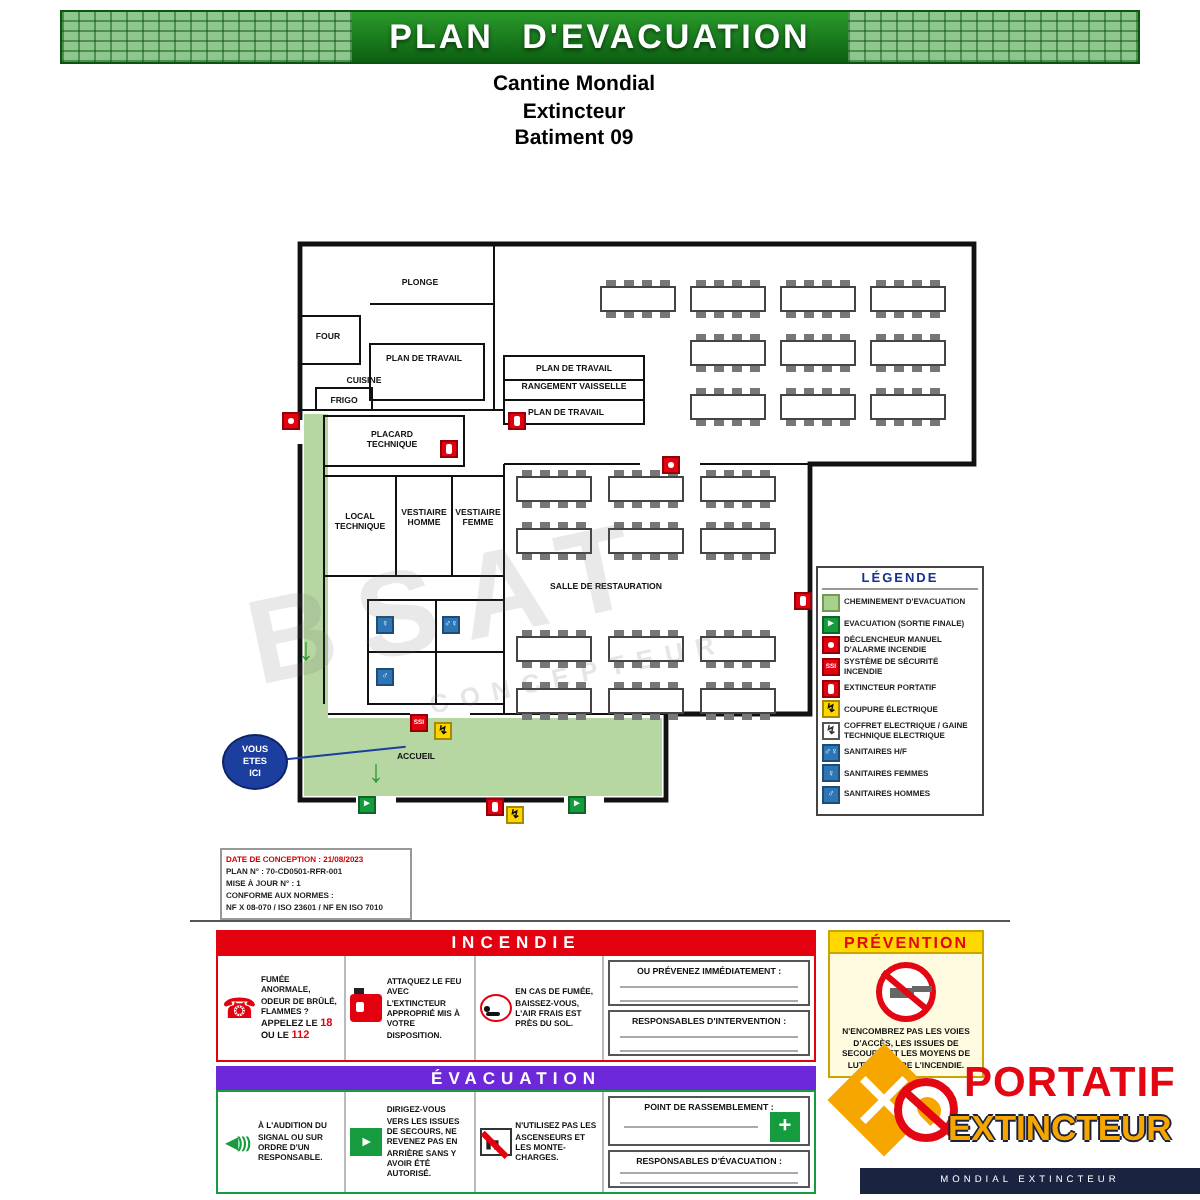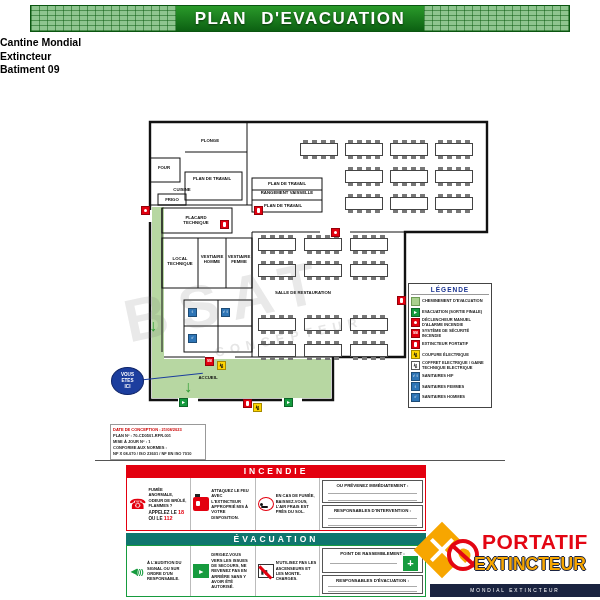--- a/index.html
+++ b/index.html
@@ -11,21 +11,21 @@
           border:1px solid #0a5510;box-sizing:border-box;background:#1e8a1e;}
   .header-side{width:145px;background-color:#8fc58f;
       background-image:repeating-linear-gradient(0deg,rgba(10,90,15,.5) 0 1px,transparent 1px 5px),
                        repeating-linear-gradient(90deg,rgba(10,90,15,.5) 0 1px,transparent 1px 8px);}
   .header-center{flex:1;display:flex;align-items:center;justify-content:center;
       background:linear-gradient(180deg,#2a9a2a,#0c6012);}
   .title{color:#fff;font-weight:bold;font-size:17px;letter-spacing:1.5px;word-spacing:8px;
       text-shadow:0 1px 2px rgba(0,0,0,.55);white-space:nowrap;}
 
   
-  .address{position:absolute;left:0;top:36px;width:574px;}
+  .address{position:absolute;left:0;top:36px;width:574px;text-align:center;}
   .addr-line{font-size:10.5px;font-weight:bold;line-height:13.5px;color:#000;}
 
   
   .wm{position:absolute;left:125px;top:288px;font-size:60px;font-weight:bold;letter-spacing:12px;
       color:rgba(110,110,110,.15);transform:rotate(-12deg);transform-origin:0 50%;z-index:5;pointer-events:none;}
   .wm2{position:absolute;left:215px;top:345px;font-size:13px;font-weight:bold;letter-spacing:6px;
       color:rgba(110,110,110,.18);transform:rotate(-12deg);transform-origin:0 50%;z-index:5;pointer-events:none;}
 
   
   .plan{position:absolute;inset:0;}
@@ -73,25 +73,25 @@
   
   .doc-info{position:absolute;left:110px;top:424px;width:96px;border:0.6px solid #999;background:#fff;
        padding:2px;z-index:6;box-sizing:border-box;}
   .di-line{font-size:4px;line-height:1.5;color:#222;font-weight:600;}
   .di-line.red{color:#c00;}
   .floor-label{position:absolute;left:0;top:436px;width:600px;text-align:center;font-size:10px;
        font-weight:bold;color:#000;}
   .sep{position:absolute;left:95px;top:460px;width:410px;height:1px;background:#555;}
 
   
-  .section{position:absolute;left:126px;width:300px;z-index:6;}
+  .section{position:absolute;left:108px;width:300px;z-index:6;}
   #incendie{top:465px;} #evacuation{top:533px;}
   .sec-header{height:12px;display:flex;align-items:center;justify-content:center;color:#fff;
        font-weight:bold;font-size:8.5px;letter-spacing:3px;}
-  .sec-header.red{background:#e3000f;} .sec-header.green{background:#0f766e;}
+  .sec-header.red{background:#e3000f;} .sec-header.green{background:#6d28d9;}
   .sec-body{display:flex;border:1px solid #e3000f;height:54px;background:#fff;box-sizing:border-box;}
   #evacuation .sec-body{border-color:#169b3e;height:52px;}
   .steps{flex:1;display:flex;}
   .step{flex:1;display:flex;align-items:center;gap:2px;padding:2px;border-right:0.6px solid #bbb;}
   .step:last-child{border-right:none;}
   .sicon{flex:0 0 16px;display:flex;align-items:center;justify-content:center;}
   .step-body{flex:1;}
   .step-text{font-size:4.1px;font-weight:600;color:#111;line-height:1.3;}
   .call-line{font-size:4.6px;font-weight:bold;margin-top:1px;color:#111;}
   .call-num{color:#e3000f;font-size:5.5px;}
@@ -405,20 +405,27 @@
         </div>
         <div class="rbox">
           <div class="rbox-title">RESPONSABLES D'ÉVACUATION :</div>
           <div class="blank"></div>
           <div class="blank"></div>
         </div>
       </div>
     </div>
   </div>
 
+  <div class="prevention">
+    <div class="prev-header">PRÉVENTION</div>
+    <div class="prev-body">
+      <div class="prev-icon"></div>
+      <div class="prev-text">N'ENCOMBREZ PAS LES VOIES D'ACCÈS, LES ISSUES DE SECOURS, ET LES MOYENS DE LUTTE CONTRE L'INCENDIE.</div>
+    </div>
+  </div>
 
   <div class="logo">
     <div class="diamond"></div>
     <div class="noflame">
       <div class="flame"></div>
     </div>
     <div class="logo-l1">PORTATIF</div>
     <div class="logo-l2">EXTINCTEUR</div>
     <div class="logo-bar">MONDIAL EXTINCTEUR</div>
   </div>

